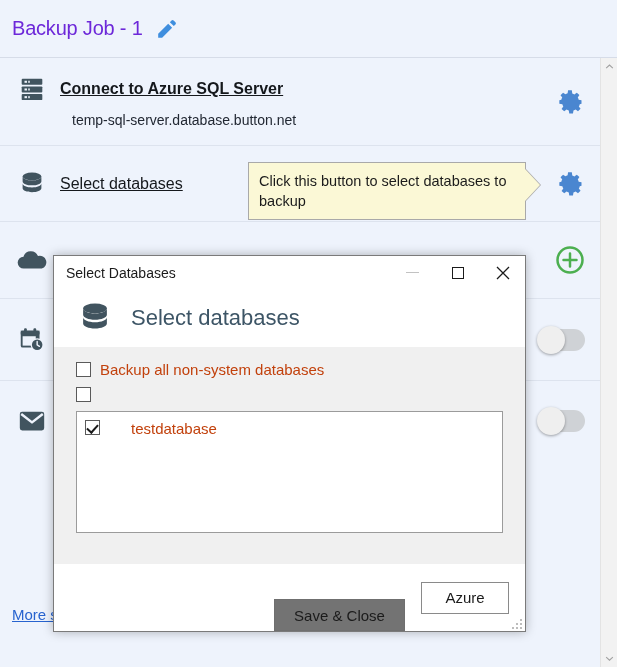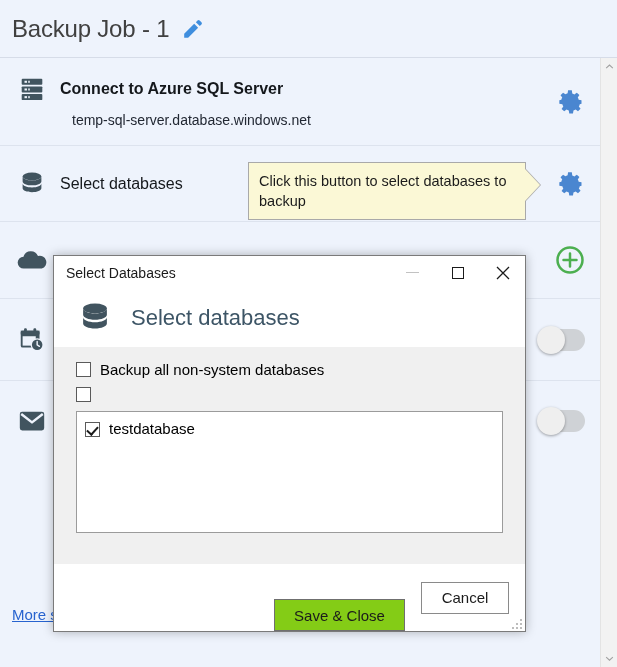--- a/index.html
+++ b/index.html
@@ -29,22 +29,22 @@
     height: 57px;
     flex: 0 0 57px;
     background: #eef3fc;
     display: flex;
     align-items: center;
     padding: 0 14px 0 12px;
     box-sizing: border-box;
     position: relative;
   }
   #job-title {
-    font-size: 24px;
-    color: #404040;
+    font-size: 20px;
+    color: #6d28d9;
     letter-spacing: -0.2px;
     white-space: nowrap;
   }
   #edit-pencil {
     margin-left: 12px;
     width: 22px;
     height: 22px;
     display: inline-block;
     cursor: pointer;
   }
@@ -109,20 +109,21 @@
     align-items: center;
     justify-content: center;
     color: #41545f;
   }
   .step-title {
     font-size: 16px;
     color: #15181c;
     font-weight: bold;
     margin-left: 8px;
     white-space: nowrap;
+    text-decoration: underline;
   }
   .step-title.normal { font-weight: normal; }
   .step-sub {
     font-size: 14px;
     color: #222833;
     padding: 0 0 17px 60px;
     margin-top: -8px;
   }
   .step-action {
     position: absolute;
@@ -297,37 +298,38 @@
     left: 3px;
     top: 1px;
     width: 5px;
     height: 9px;
     border: solid #1b1b1b;
     border-width: 0 2px 2px 0;
     transform: rotate(42deg);
   }
   .check-label {
     font-size: 15px;
-    color: #000000;
+    color: #c2410c;
     margin-left: 9px;
     white-space: nowrap;
   }
   #db-listbox {
     margin-top: 6px;
     height: 122px;
     background: #ffffff;
     border: 1px solid #9b9b9b;
     box-sizing: border-box;
     padding: 8px 0 0 8px;
     overflow: hidden;
   }
   .db-item {
     display: flex;
-    align-items: flex-end;
-    cursor: pointer;
+    align-items: flex-start;
+    cursor: pointer;
+    gap: 22px;
   }
   .db-item .check-label { font-size: 15px; }
 
   #dialog-footer {
     flex: 0 0 62px;
     background: #ffffff;
     display: flex;
     align-items: center;
     justify-content: flex-end;
     padding-right: 16px;
@@ -340,21 +342,21 @@
     padding: 0 14px;
     font-size: 15px;
     font-family: "Liberation Sans", sans-serif;
     color: #1b1b1b;
     border: 1px solid #8a8a8a;
     background: #ffffff;
     cursor: pointer;
     box-sizing: border-box;
   }
   .dlg-btn.default {
-    background: #84cc16;
+    background: #737373;
     border-color: #6f6f6f;
     min-width: 131px;
     margin-top: 35px;
   }
   #resize-grip {
     position: absolute;
     right: 3px;
     bottom: 2px;
     width: 13px;
     height: 13px;
@@ -399,21 +401,21 @@
             </svg>
           </div>
           <span class="step-title">Connect to Azure SQL Server</span>
           <div class="step-action">
             <svg class="gear" viewBox="0 0 24 24">
               <path fill="#4a86d0" d="M12 8.2a3.8 3.8 0 1 0 0 7.6 3.8 3.8 0 0 0 0-7.6zm0 5.6a1.8 1.8 0 1 1 0-3.6 1.8 1.8 0 0 1 0 3.6z"></path>
               <path fill="#4a86d0" d="M21 13.6v-3.2l-2.4-.4a7 7 0 0 0-.8-1.9l1.4-2L17 4a21 21 0 0 0-2 1.5 7 7 0 0 0-1.9-.8L12.7 2H9.5l-.4 2.6a7 7 0 0 0-1.9.8L5.2 4 3 6.2l1.5 2a7 7 0 0 0-.8 1.9L2 10.4v3.2l2.6.4c.2.7.5 1.3.8 1.9l-1.5 2L6.2 20l2-1.5c.6.4 1.2.6 1.9.8l.4 2.6h3.2l.4-2.6c.7-.2 1.3-.5 1.9-.8l2 1.5 2.2-2.2-1.5-2c.4-.6.6-1.2.8-1.9z"></path>
             </svg>
           </div>
         </div>
-        <div class="step-sub">temp-sql-server.database.windows.net</div>
+        <div class="step-sub">temp-sql-server.database.button.net</div>
       </div>
 
       <div class="step-row" style="height:76px;">
         <div class="step-main" style="min-height:76px;">
           <div class="step-icon">
             <svg viewBox="0 0 32 32" width="30" height="30">
               <ellipse cx="16" cy="8" rx="10" ry="4.2" fill="#41545f"></ellipse>
               <path d="M6 8v5.2c0 2.3 4.5 4.2 10 4.2s10-1.9 10-4.2V8c0 2.3-4.5 4.2-10 4.2S6 10.3 6 8z" fill="#41545f"></path>
               <path d="M6 15.4v5.2c0 2.3 4.5 4.2 10 4.2s10-1.9 10-4.2v-5.2c0 2.3-4.5 4.2-10 4.2s-10-1.9-10-4.2z" fill="#41545f"></path>
             </svg>
@@ -545,21 +547,21 @@
     <div id="db-listbox">
       <div class="db-item">
         <span class="cb checked"></span>
         <span class="check-label">testdatabase</span>
       </div>
     </div>
   </div>
 
   <div id="dialog-footer">
     <button class="dlg-btn default">Save &amp; Close</button>
-    <button class="dlg-btn">Cancel</button>
+    <button class="dlg-btn">Azure</button>
     <span id="resize-grip">
       <span class="grip-dot" style="right:0;bottom:0;"></span>
       <span class="grip-dot" style="right:4px;bottom:0;"></span>
       <span class="grip-dot" style="right:8px;bottom:0;"></span>
       <span class="grip-dot" style="right:0;bottom:4px;"></span>
       <span class="grip-dot" style="right:4px;bottom:4px;"></span>
       <span class="grip-dot" style="right:0;bottom:8px;"></span>
     </span>
   </div>
 </div>

